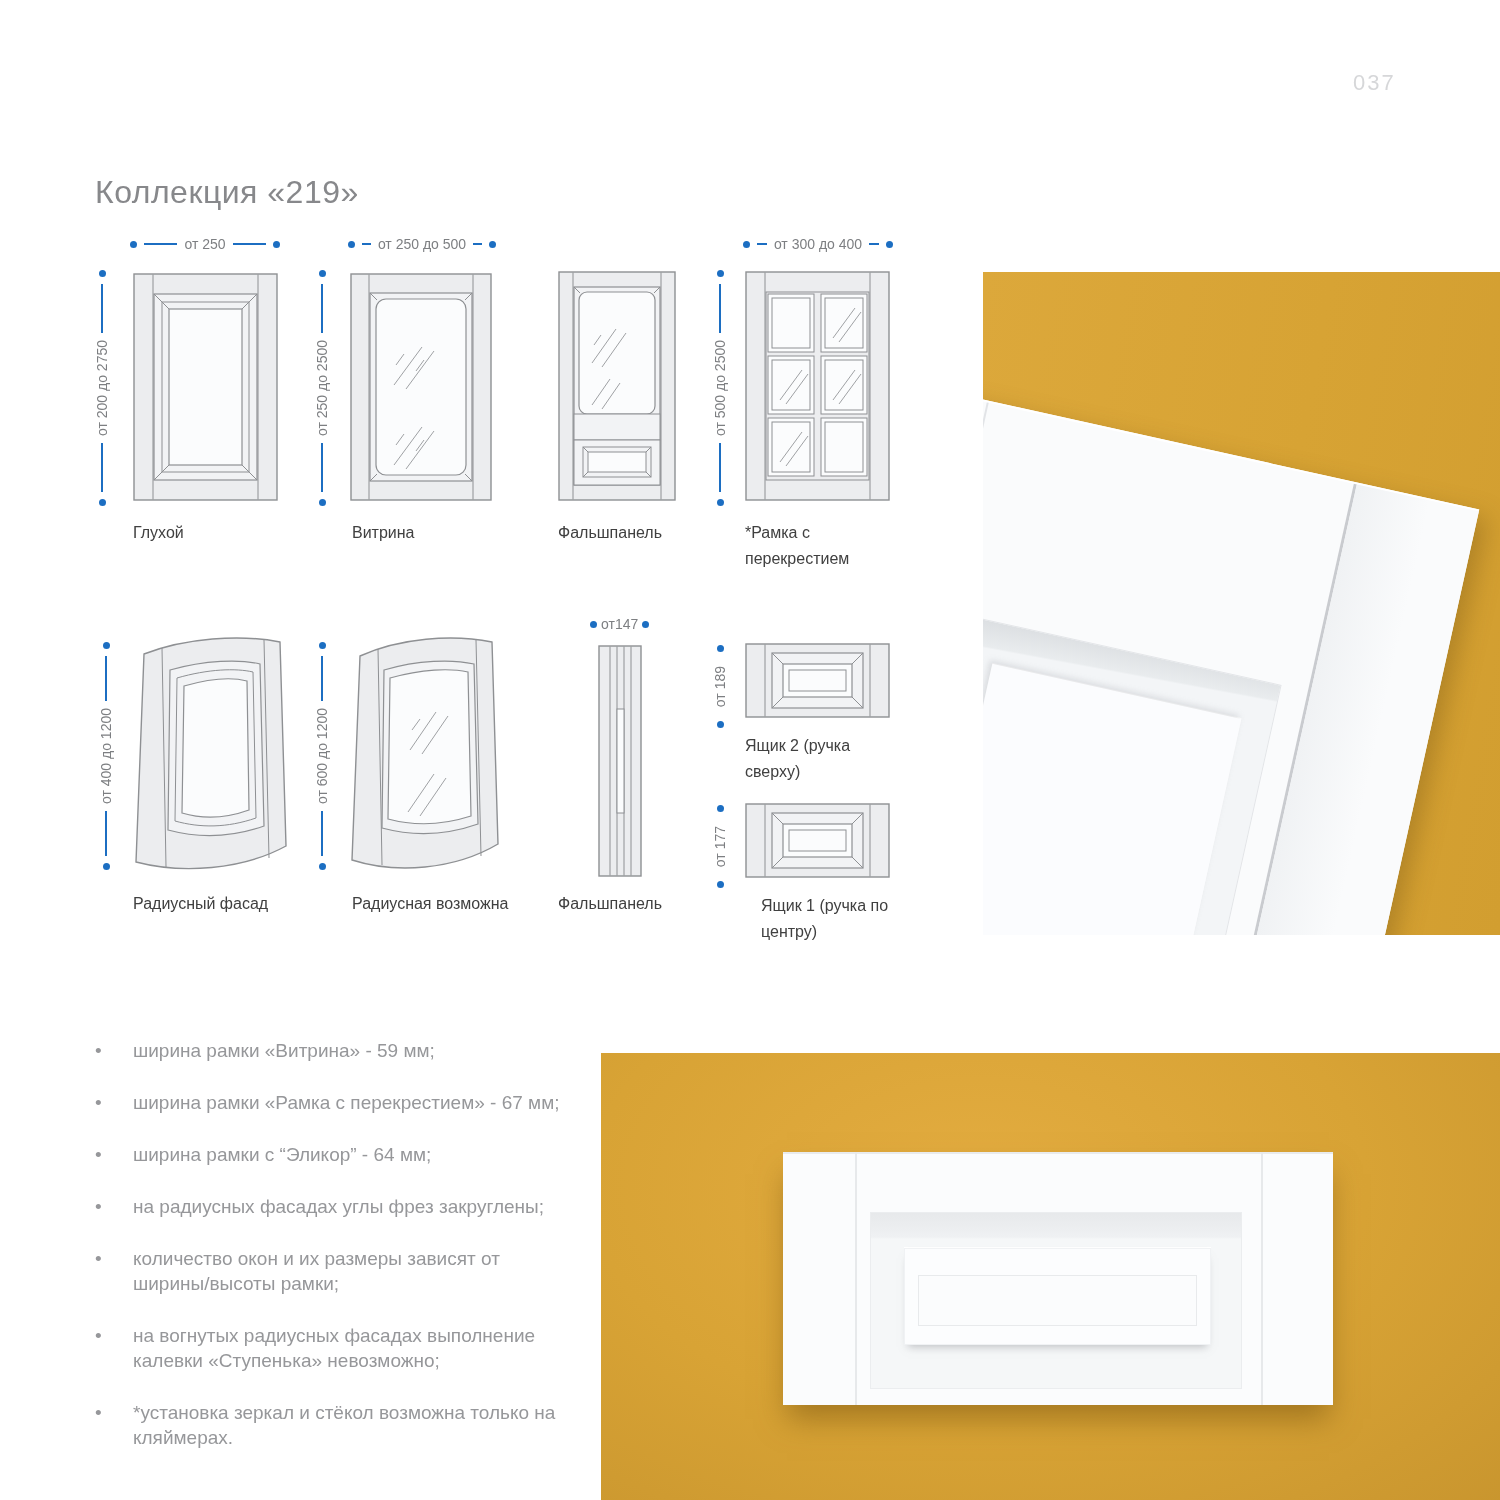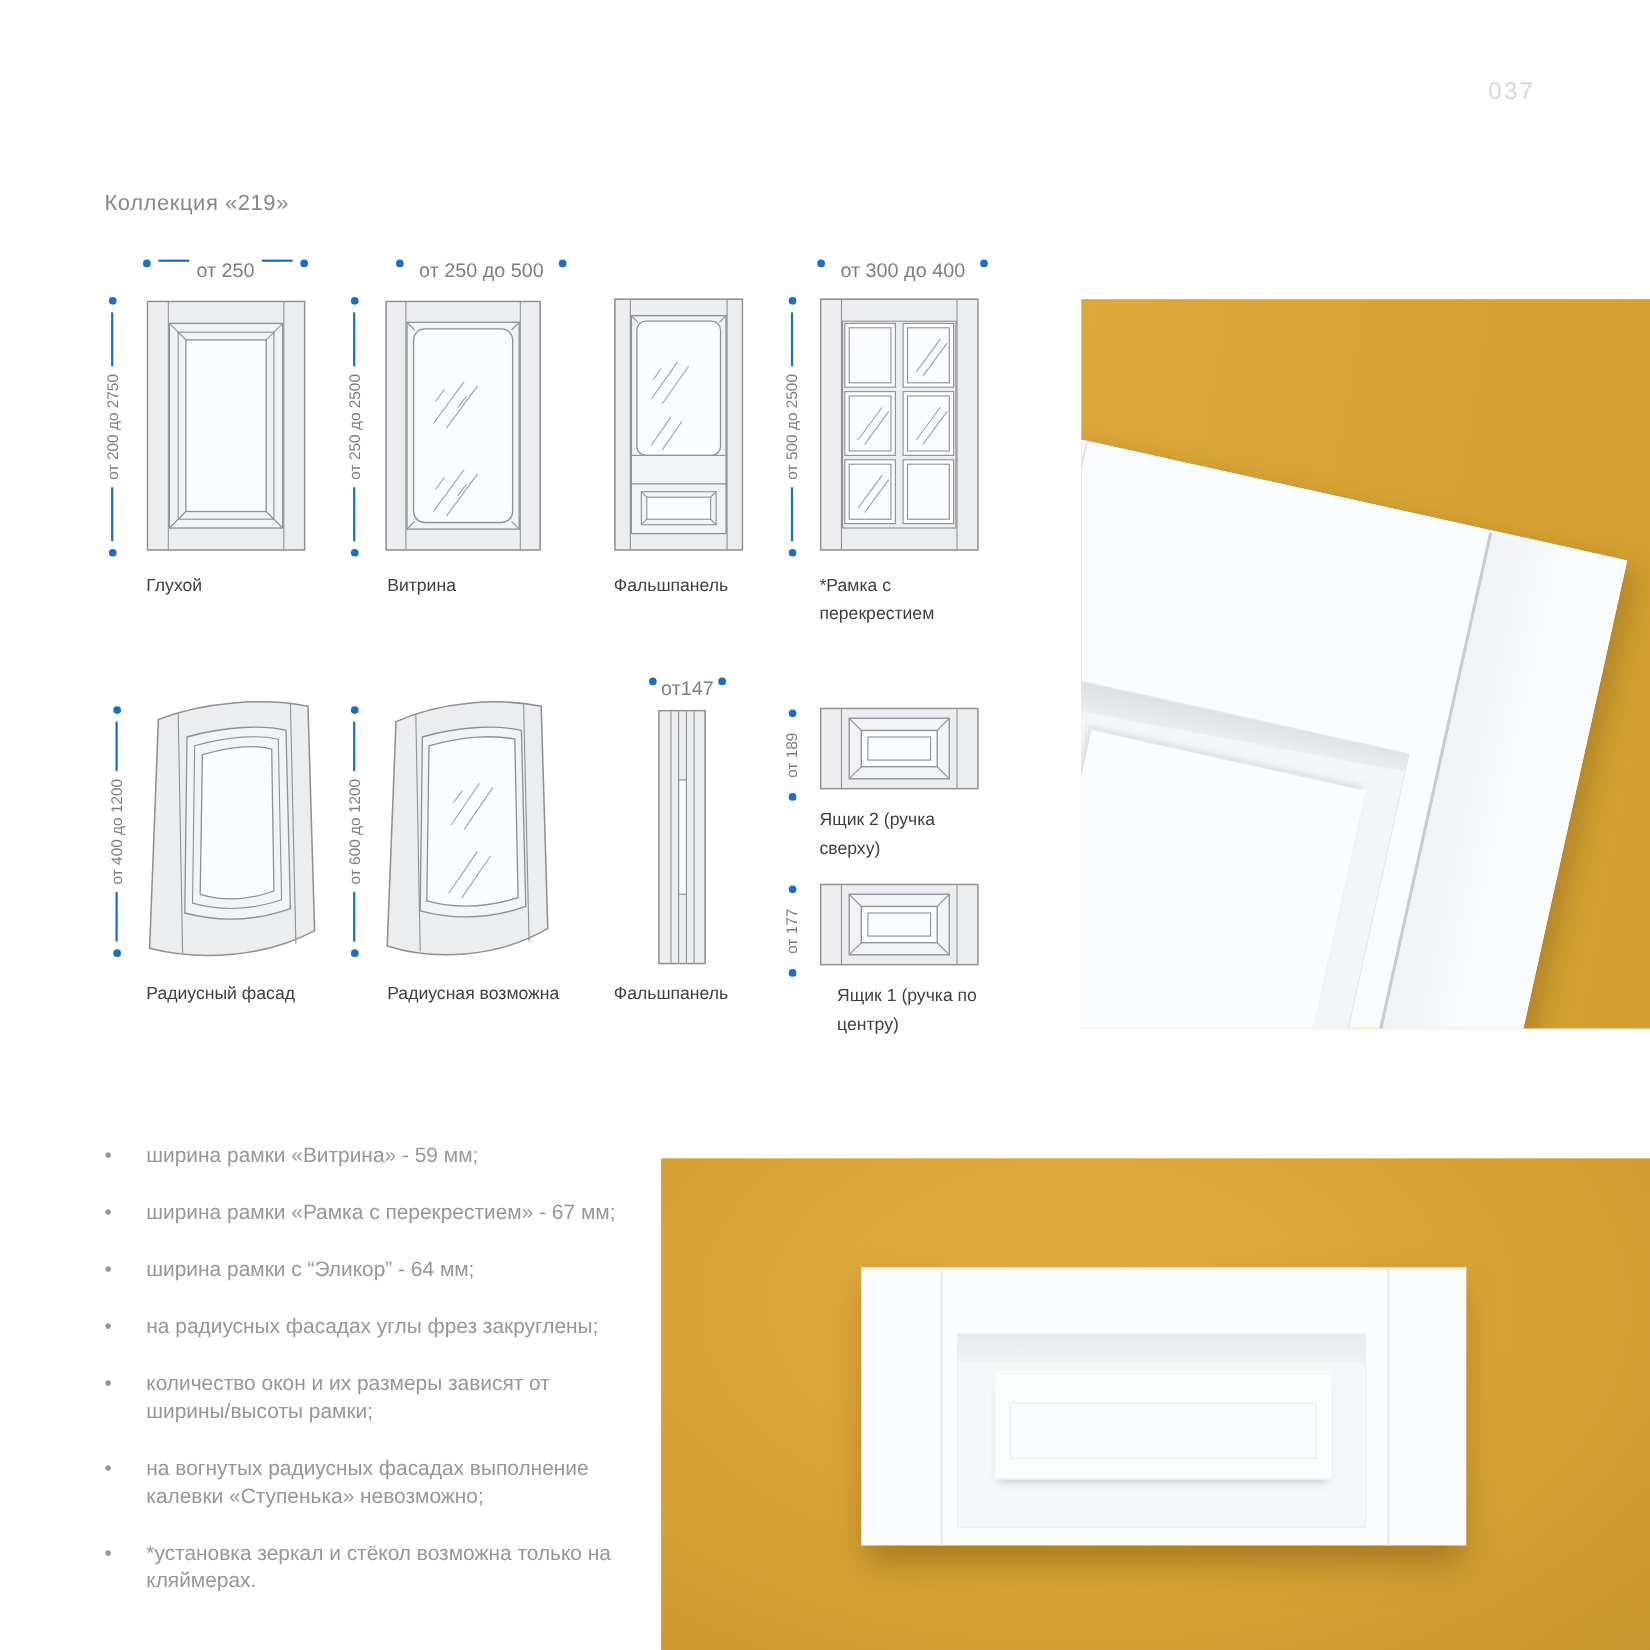--- a/index.html
+++ b/index.html
@@ -3,23 +3,23 @@
 <meta charset="utf-8">
 <style>
   html,body{margin:0;padding:0;}
   body{
     width:1500px;height:1500px;position:relative;background:#ffffff;
     font-family:"Liberation Sans","DejaVu Sans",sans-serif;overflow:hidden;
   }
   .abs{position:absolute;}
   
   .page-num{position:absolute;left:1353px;top:70px;font-size:22px;color:#D6D7D9;letter-spacing:2px;}
-  .title{position:absolute;left:95px;top:174px;font-size:20px;color:#87888B;letter-spacing:0.5px;}
-  
-  .hdim{position:absolute;display:flex;align-items:flex-start;gap:7px;color:#7D7F82;font-size:18px;white-space:nowrap;}
+  .title{position:absolute;left:95px;top:174px;font-size:32px;color:#87888B;letter-spacing:0.5px;}
+  
+  .hdim{position:absolute;display:flex;align-items:center;gap:7px;color:#7D7F82;font-size:14px;white-space:nowrap;}
   .hdim .line{height:0;border-top:2px solid #1C6EC2;flex:1;}
   .hdim.compact{gap:4px;}
   .dot{width:7px;height:7px;border-radius:50%;background:#1C6EC2;flex:none;}
   .vdim{position:absolute;display:flex;flex-direction:column;align-items:center;gap:7px;color:#7D7F82;font-size:14px;}
   .vdim .line{width:0;border-left:2px solid #1C6EC2;flex:1;}
   .vlabel{writing-mode:vertical-rl;transform:rotate(180deg);white-space:nowrap;}
   
   .dlabel{position:absolute;color:#404040;font-size:16px;line-height:26px;}
   
   .notes{position:absolute;left:95px;top:1038px;width:480px;}
@@ -83,21 +83,21 @@
     <rect x="29" y="29" width="87" height="170" fill="none" stroke="#8E9093"></rect>
     <rect x="36" y="36" width="73" height="156" fill="#FBFCFD" stroke="#8E9093" stroke-width="1.2"></rect>
     <line x1="21" y1="21" x2="36" y2="36" stroke="#8E9093"></line>
     <line x1="124" y1="21" x2="109" y2="36" stroke="#8E9093"></line>
     <line x1="21" y1="207" x2="36" y2="192" stroke="#8E9093"></line>
     <line x1="124" y1="207" x2="109" y2="192" stroke="#8E9093"></line>
   </svg>
 </div>
 <div class="dlabel" style="left:133px;top:520px">Глухой</div>
 
-<div class="hdim" style="left:360px;top:236px;width:148px">
+<div class="hdim" style="left:348px;top:236px;width:148px">
   <span class="dot"></span>
     <span class="line"></span>
   <span>от 250 до 500</span>
   <span class="line"></span>
     <span class="dot"></span>
 </div>
 <div class="vdim" style="left:314px;top:270px;height:236px">
   <span class="dot"></span>
     <span class="line"></span>
   <span class="vlabel">от 250 до 2500</span>

